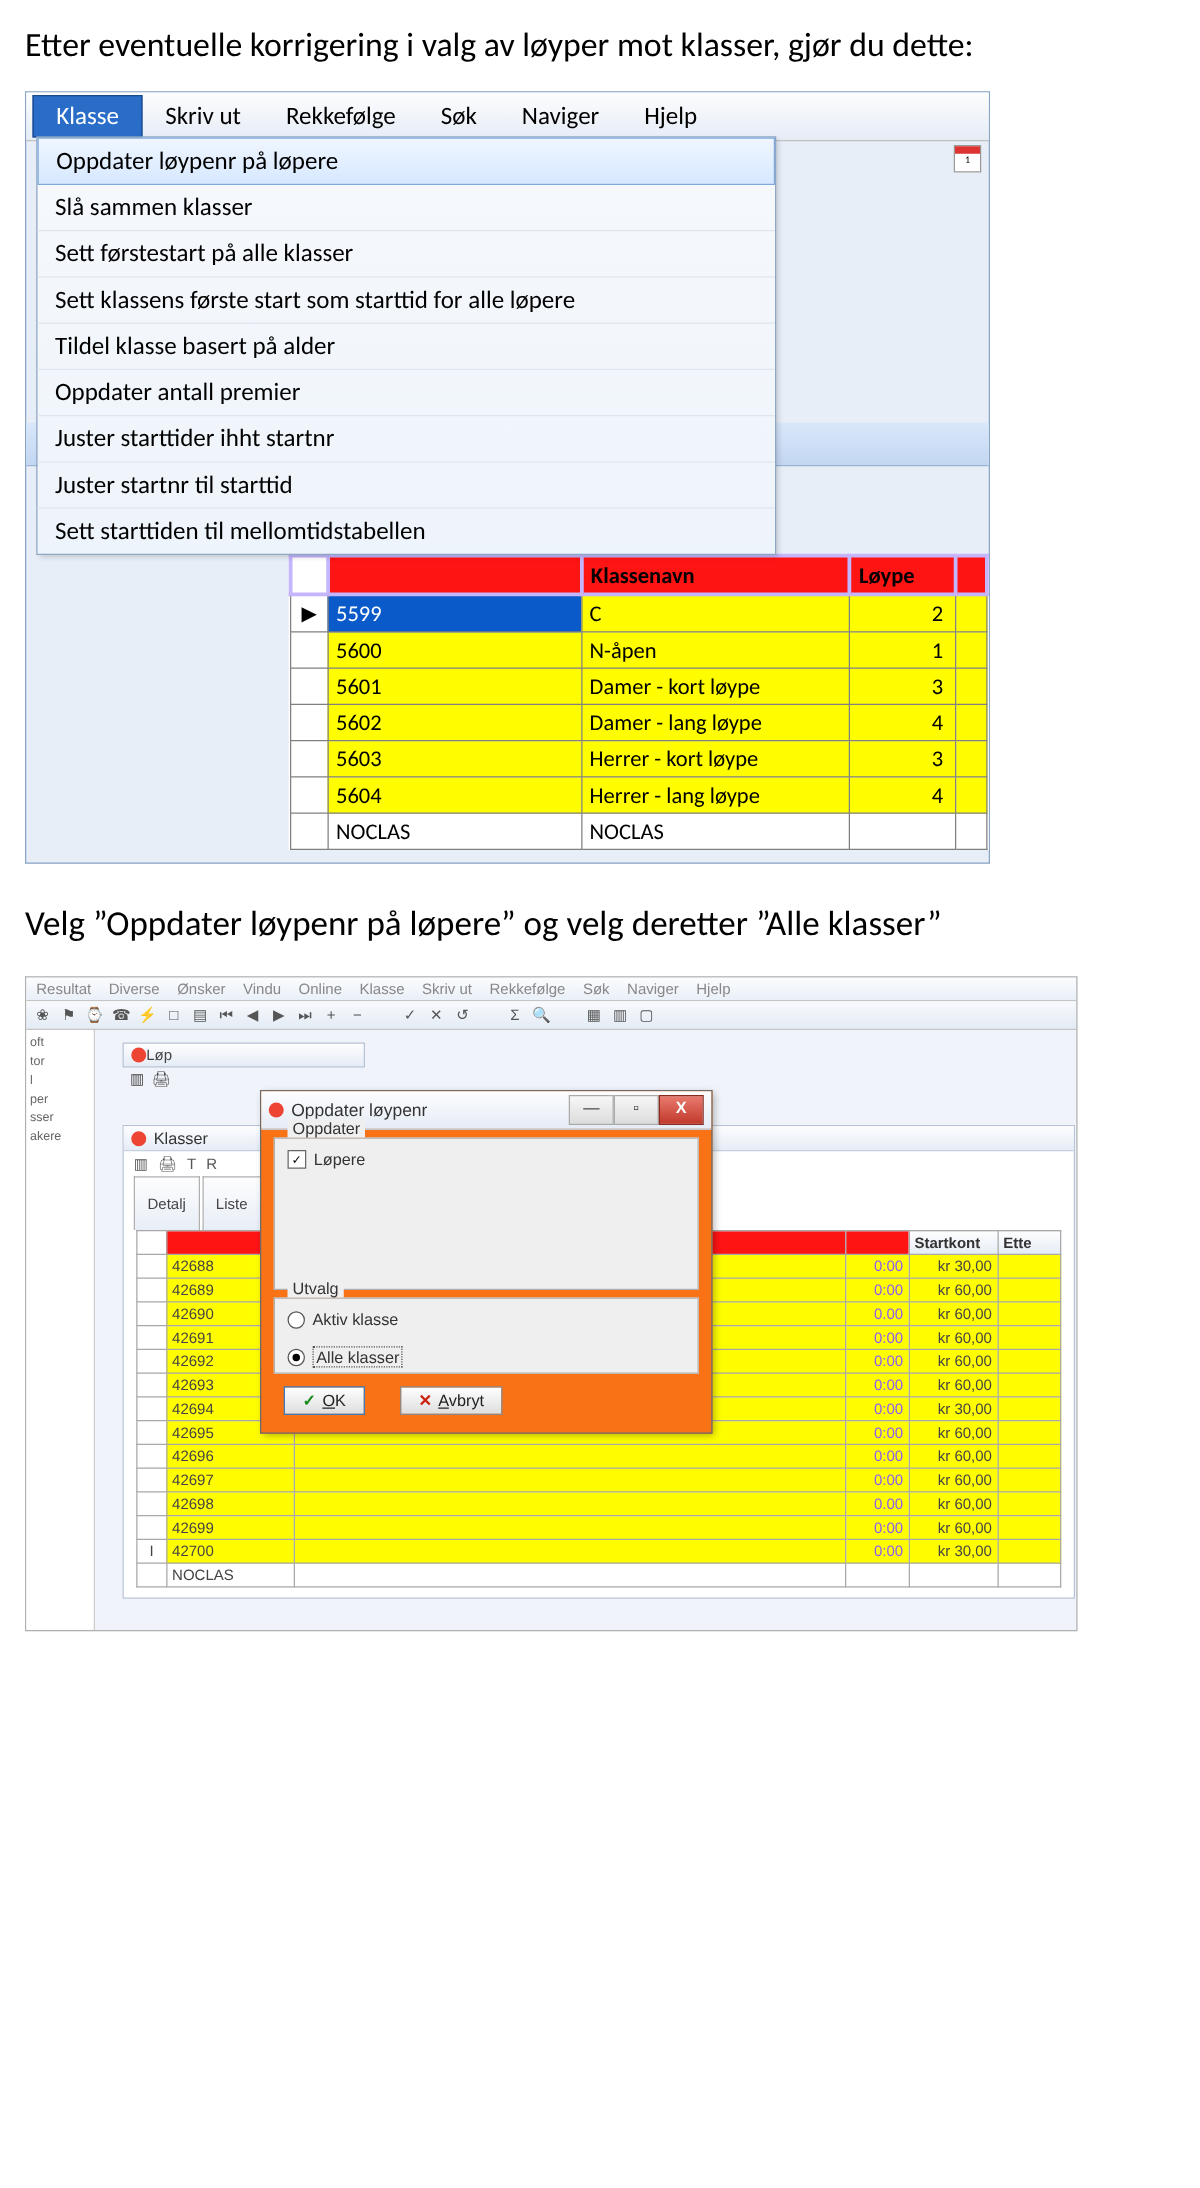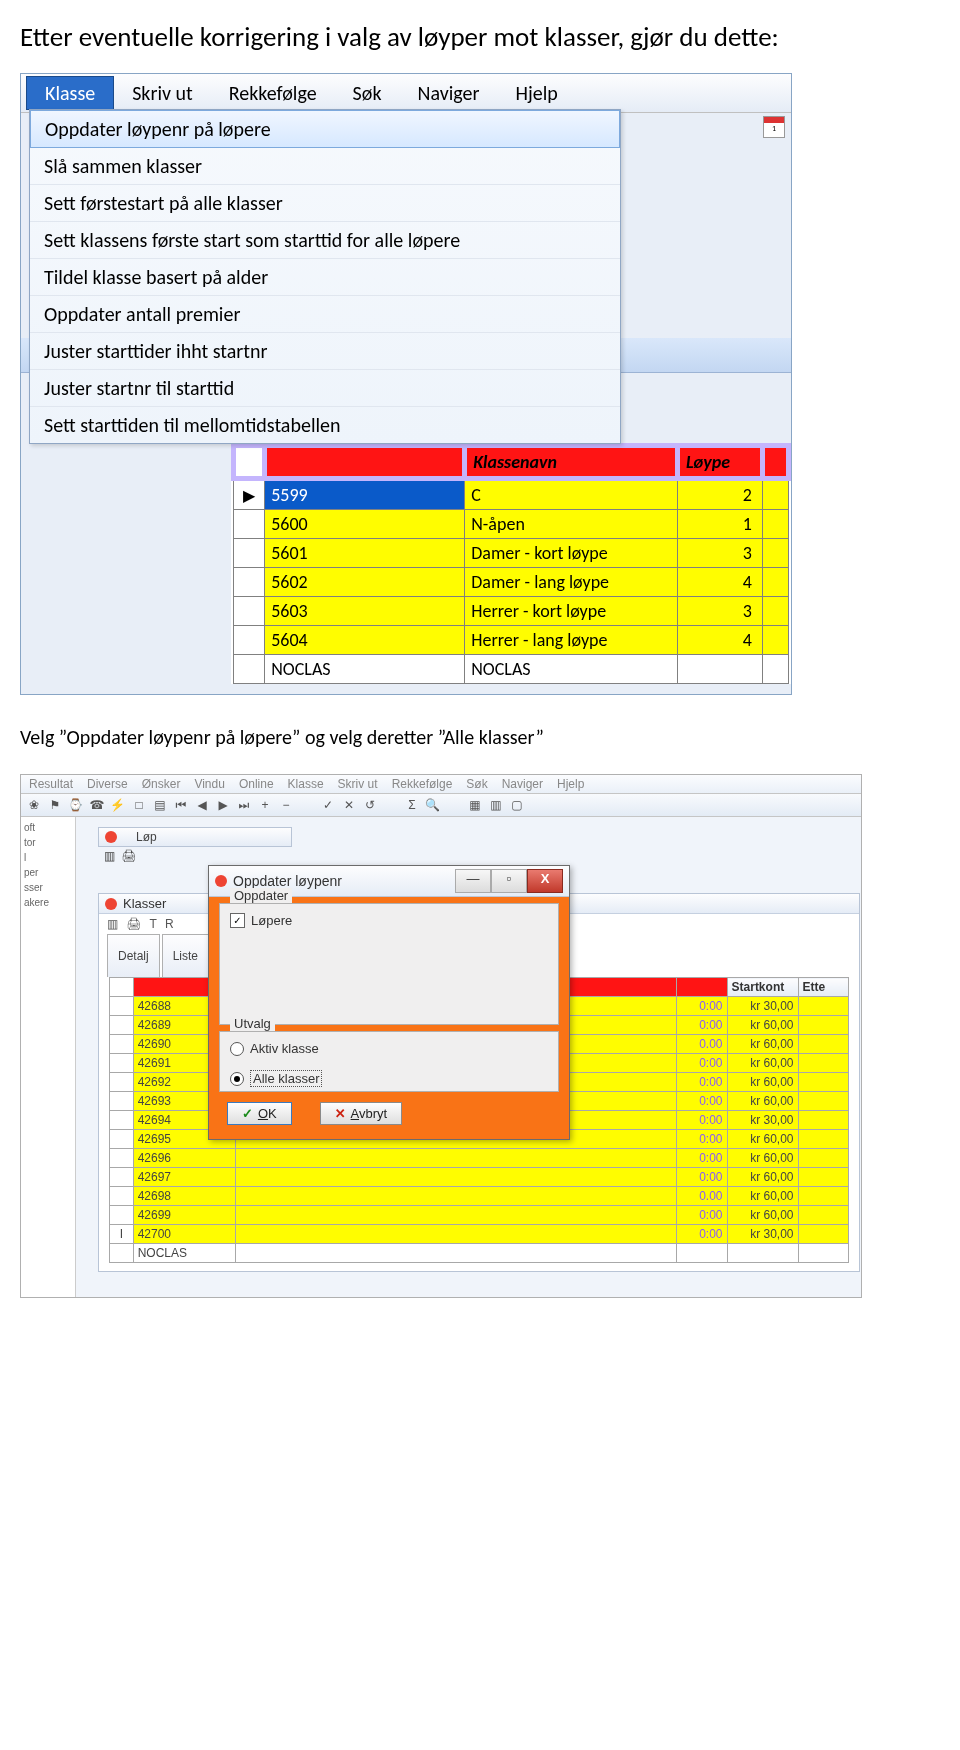--- a/index.html
+++ b/index.html
@@ -101,24 +101,23 @@
   }
   .table1 {
     border-collapse: collapse;
     font-size: 18px;
     background: #fff;
   }
   .table1 th {
     background: #ff1414;
     color: #000;
     font-weight: bold;
-    border: 5px solid #c4b5fd;
+    border: 3px solid #c4b5fd;
     padding: 3px 6px;
     text-align: left;
-    font-style: italic;
   }
   .table1 td {
     border: 1px solid #808080;
     padding: 2px 6px;
     height: 24px;
   }
   .table1 .row-yellow td {
     background: #fffd00;
   }
   .table1 .row-white td {
@@ -136,21 +135,21 @@
     color: #000;
     font-size: 16px;
   }
   .table1 .col-id { width: 222px; }
   .table1 .col-name { width: 230px; }
   .table1 .col-loype { width: 75px; text-align: right; padding-right: 10px; }
   .table1 .th-loype { width: 75px; }
   .table1 .th-extra { width: 12px; }
   
   .midtext {
-    font-size: 20px;
+    font-size: 28px;
     margin: 25px 0;
   }
   .quote::before { content: "\201D"; }
   .quote::after { content: "\201D"; }
   
   
   .screenshot2 {
     width: 840px;
     border: 1px solid #b0b0b0;
     background: #f0f4fa;
@@ -204,21 +203,21 @@
     flex: 1;
     position: relative;
     background: #f0f4fa;
   }
   .panel-lop {
     margin: 10px 0 0 22px;
     width: 180px;
     padding: 2px 6px;
     display: flex;
     align-items: center;
-    gap: 19px;
+    gap: 0;
     background: linear-gradient(to bottom, #fdfdfe, #e5ecf6);
     border: 1px solid #b8c4d6;
   }
   .klasser-panel {
     margin: 28px 0 0 22px;
     width: 760px;
     background: #fff;
     border: 1px solid #b8c4d6;
     padding-bottom: 8px;
   }

